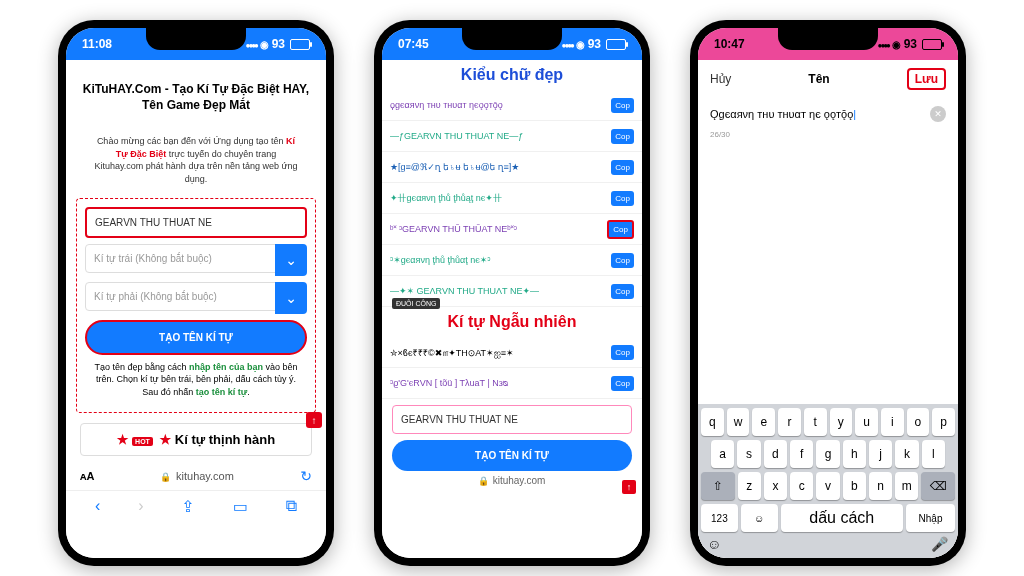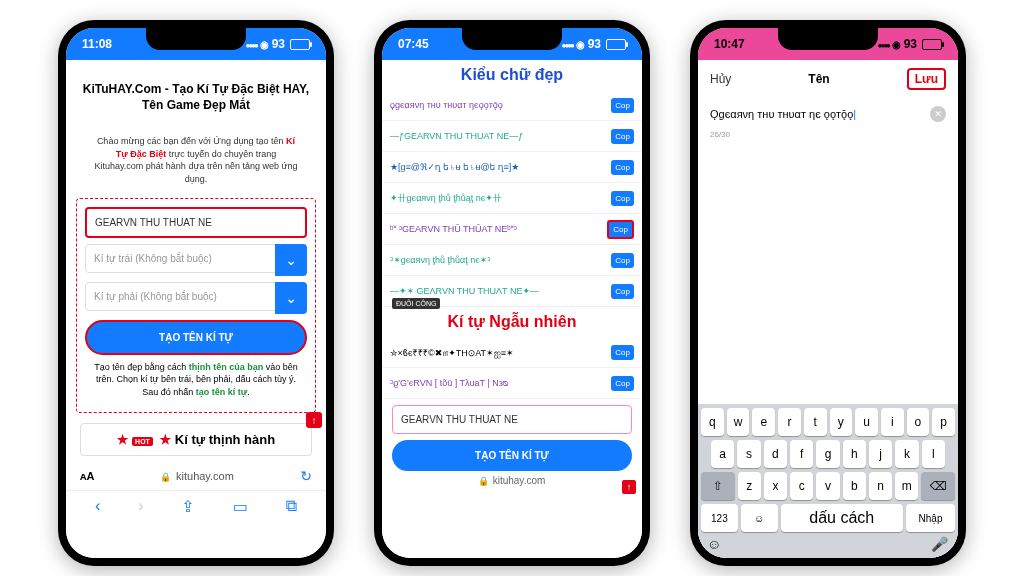--- a/index.html
+++ b/index.html
@@ -105,21 +105,21 @@
         <div class="select-row">
             <div class="input-row">Kí tự trái (Không bắt buộc)</div>
             <div class="chev"></div>
           </div>
         <div class="select-row">
             <div class="input-row">Kí tự phải (Không bắt buộc)</div>
             <div class="chev"></div>
           </div>
         <div class="big-btn">TẠO TÊN KÍ TỰ</div>
         <div class="help">
-          <span>Tạo tên đẹp bằng cách </span><span style="color:#1a8f3c;font-weight:600">thịnh tên của bạn</span><span> vào bên trên. Chọn kí tự bên trái, bên phải, dấu cách tùy ý. Sau đó nhấn </span><span style="color:#1a8f3c;font-weight:600">tạo tên kí tự</span>.
+          <span>Tạo tên đẹp bằng cách </span><span style="color:#1a8f3c;font-weight:600">nhập tên của bạn</span><span> vào bên trên. Chọn kí tự bên trái, bên phải, dấu cách tùy ý. Sau đó nhấn </span><span style="color:#1a8f3c;font-weight:600">tạo tên kí tự</span>.
         </div>
       </div>
       <div class="hot-box">
         <span style="color:#e30016">★</span> <span class="hot-badge">HOT</span> <span style="color:#e30016">★</span> <span>Kí tự thịnh hành</span>
       </div>
       <div class="scroll-hint">↑</div>
       <div class="addr-bar">
         <span class="aa">ᴀA</span>
         <span class="url">
             <span class="lock"></span>

